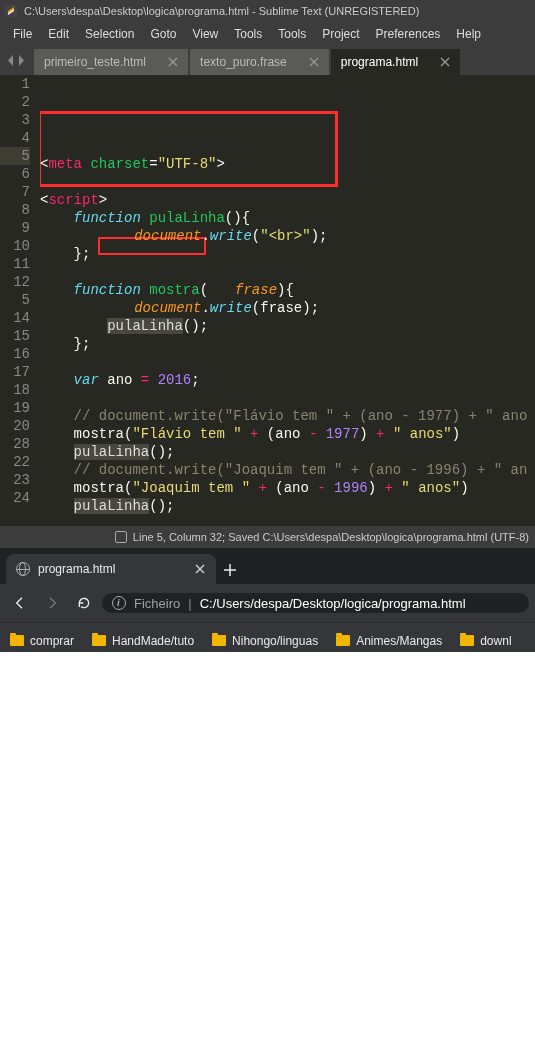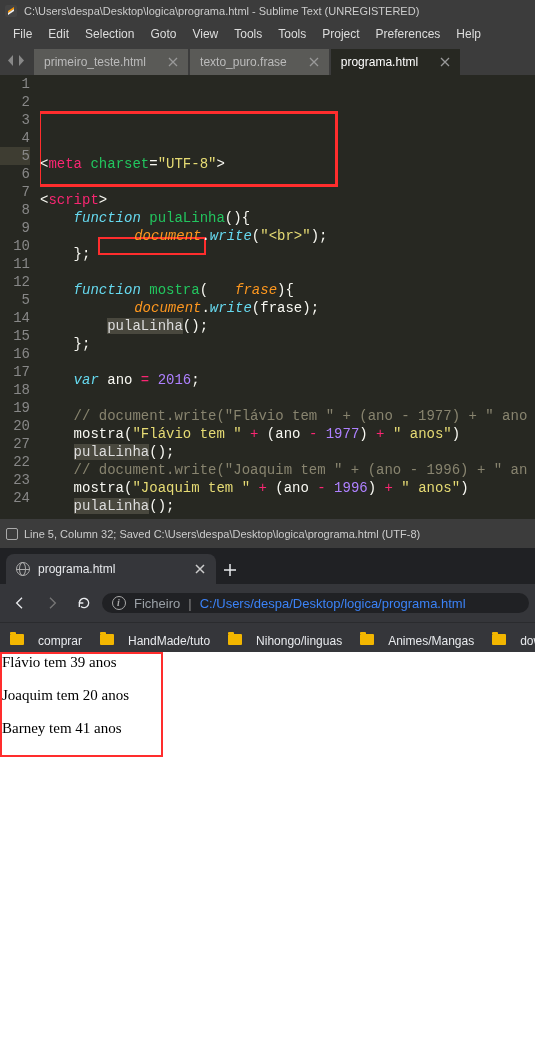--- a/index.html
+++ b/index.html
@@ -143,27 +143,28 @@
 .pr { color: #fd971f; font-style: italic; margin-left: 27px; } 
 .st { color: #e6db74; }    
 .nu { color: #ae81ff; }    
 .cm { color: #88846f; }    
 .sel { background: #49483e; } 
 .cur-line-gutter { background: #3e3d32; }
 
 
 .status-bar {
   background: #3c3c3c;
-  height: 29px;
+  height: 22px;
   display: flex;
   align-items: center;
   padding: 0 6px;
   font-family: 'Segoe UI', Tahoma, sans-serif;
   font-size: 11px;
   color: #ccc;
+  justify-content: flex-end;
 }
 .status-bar .sb-icon {
   width: 12px; height: 12px;
   margin-right: 6px;
   border: 1.2px solid #aaa;
   border-radius: 2px;
 }
 
 
 .chrome {
@@ -268,38 +269,38 @@
   font-style: italic;
   font-family: Georgia, serif;
   color: #aaa;
   left: 4px;
   top: -0.5px;
 }
 .omnibox .sep {
   color: #888;
 }
 .omnibox .url-dim { color: #9aa0a6; }
-.omnibox .url-bright { color: #3b82f6; }
+.omnibox .url-bright { color: #ffffff; }
 
 
 .bookmarks {
   background: #35363a;
   border-top: 1px solid #2a2b2e;
   height: 30px;
   display: flex;
   align-items: center;
   padding: 0 10px;
   gap: 18px;
   font-size: 12px;
   color: #e8eaed;
 }
 .bookmark {
   display: flex;
-  align-items: flex-start;
-  gap: 14px;
+  align-items: center;
+  gap: 6px;
   margin-top: 6px;
 }
 .bookmark .folder {
   width: 14px; height: 11px;
   background: #f2b600;
   border-radius: 1px;
   position: relative;
 }
 .bookmark .folder::before {
   content: "";
@@ -410,21 +411,21 @@
         <div class="line">11</div>
         <div class="line">12</div>
         <div class="line">5</div>
         <div class="line">14</div>
         <div class="line">15</div>
         <div class="line">16</div>
         <div class="line">17</div>
         <div class="line">18</div>
         <div class="line">19</div>
         <div class="line">20</div>
-        <div class="line">27</div>
+        <div class="line">28</div>
         <div class="line">22</div>
         <div class="line">23</div>
         <div class="line">24</div>
       </div>
     <div class="code-area" id="code-area">
       
       <div class="hl-box" style="left:-2px; top:36px; width:300px; height:76px;"></div>
       <div class="hl-box" style="left:58px; top:162px; width:108px; height:18px; border-width:2px;"></div>
     <div class="code-line"><span class="p">&lt;</span><span class="kw">meta </span><span class="fn">charset</span><span class="p">=</span><span class="st">"UTF-8"</span><span class="p">&gt;</span></div><div class="code-line"></div><div class="code-line"><span class="p">&lt;</span><span class="kw">script</span><span class="p">&gt;</span></div><div class="code-line"><span class="p">    </span><span class="ty">function </span><span class="fn">pulaLinha</span><span class="p">(){</span></div><div class="code-line"><span class="p">        </span><span class="pr">document</span><span class="p">.</span><span class="ty">write</span><span class="p">(</span><span class="st">"&lt;br&gt;"</span><span class="p">);</span></div><div class="code-line"><span class="p">    };</span></div><div class="code-line"></div><div class="code-line"><span class="p">    </span><span class="ty">function </span><span class="fn">mostra</span><span class="p">(</span><span class="pr">frase</span><span class="p">){</span></div><div class="code-line"><span class="p">        </span><span class="pr">document</span><span class="p">.</span><span class="ty">write</span><span class="p">(frase);</span></div><div class="code-line"><span class="p">        </span><span class="sel">pulaLinha</span><span class="p">();</span></div><div class="code-line"><span class="p">    };</span></div><div class="code-line"></div><div class="code-line"><span class="p">    </span><span class="ty">var</span><span class="p"> ano </span><span class="kw">=</span><span class="p"> </span><span class="nu">2016</span><span class="p">;</span></div><div class="code-line"></div><div class="code-line"><span class="p">    </span><span class="cm">// document.write("Flávio tem " + (ano - 1977) + " ano</span></div><div class="code-line"><span class="p">    mostra(</span><span class="st">"Flávio tem "</span><span class="p"> </span><span class="kw">+</span><span class="p"> (ano </span><span class="kw">-</span><span class="p"> </span><span class="nu">1977</span><span class="p">) </span><span class="kw">+</span><span class="p"> </span><span class="st">" anos"</span><span class="p">)</span></div><div class="code-line"><span class="p">    </span><span class="sel">pulaLinha</span><span class="p">();</span></div><div class="code-line"><span class="p">    </span><span class="cm">// document.write("Joaquim tem " + (ano - 1996) + " an</span></div><div class="code-line"><span class="p">    mostra(</span><span class="st">"Joaquim tem "</span><span class="p"> </span><span class="kw">+</span><span class="p"> (ano </span><span class="kw">-</span><span class="p"> </span><span class="nu">1996</span><span class="p">) </span><span class="kw">+</span><span class="p"> </span><span class="st">" anos"</span><span class="p">)</span></div><div class="code-line"><span class="p">    </span><span class="sel">pulaLinha</span><span class="p">();</span></div><div class="code-line"></div></div>
   </div>
@@ -495,19 +496,13 @@
     <div class="bookmark">
       <span class="folder"></span>
       <span>Animes/Mangas</span>
     </div>
     <div class="bookmark">
       <span class="folder"></span>
       <span>downl</span>
     </div>
   </div>
 
-  <div class="page">
-    <div class="out-box"></div>
-    <div class="out-line">Flávio tem 39 anos</div>
-    <div class="out-line">Joaquim tem 20 anos</div>
-    <div class="out-line">Barney tem 41 anos</div>
-  </div>
 </div>
 
 </body></html>

